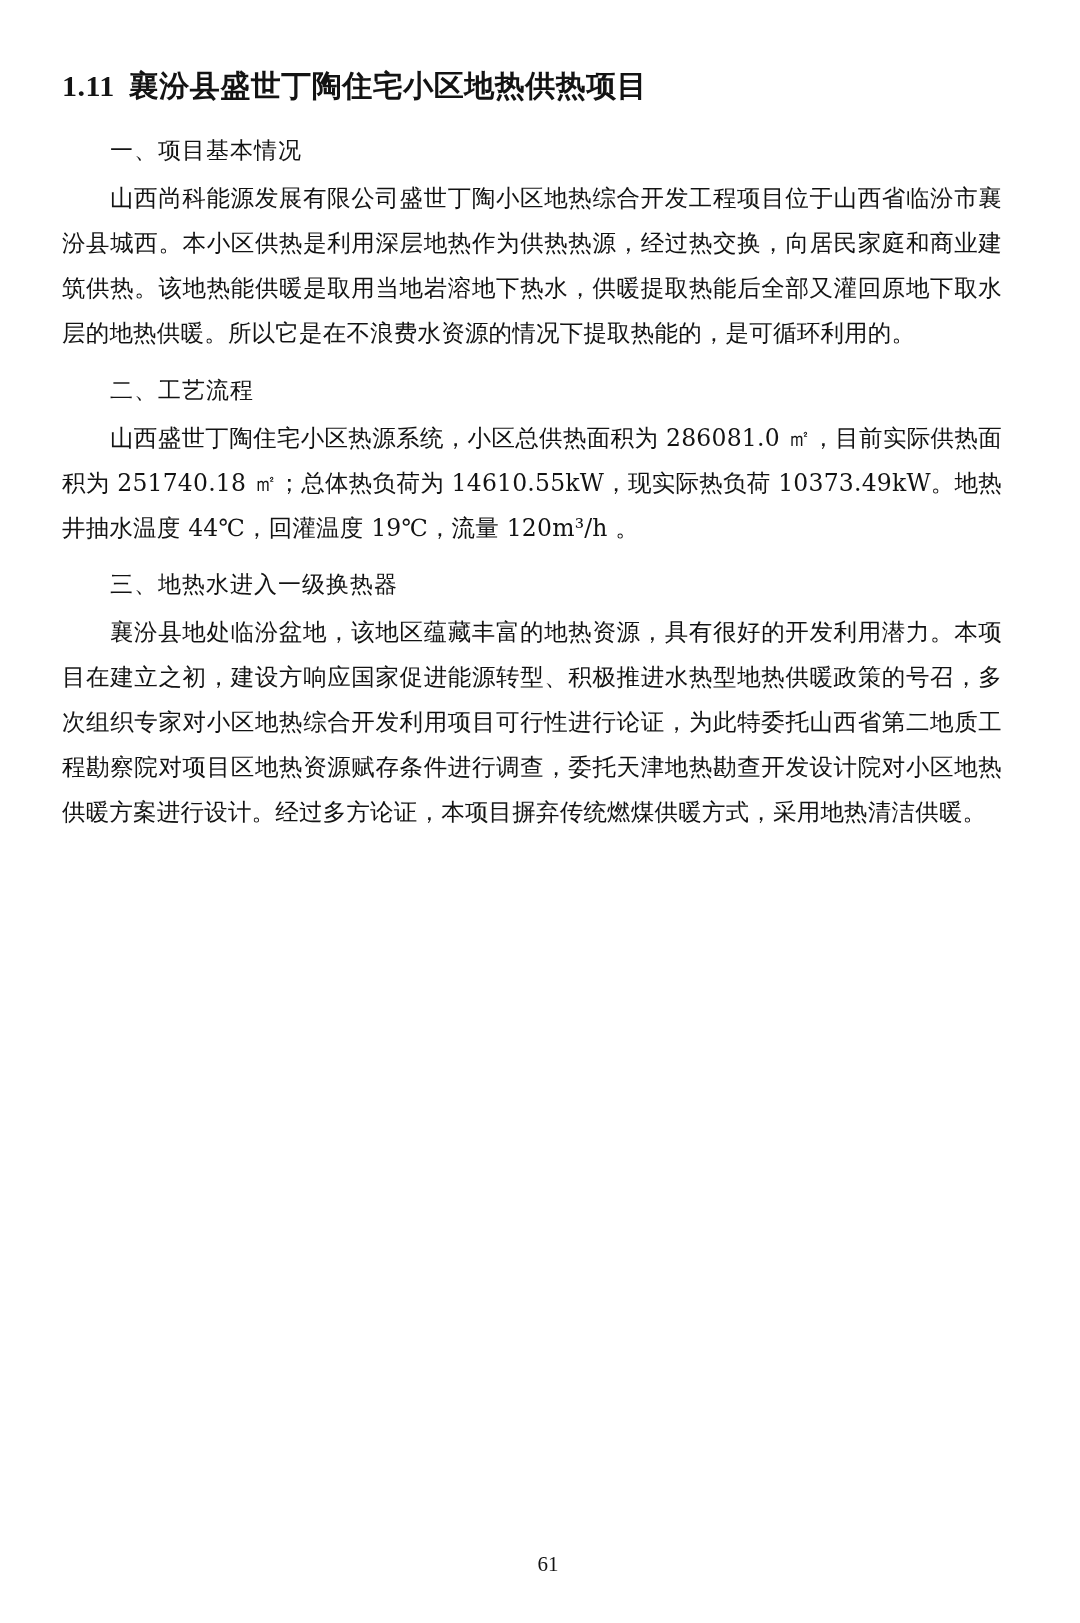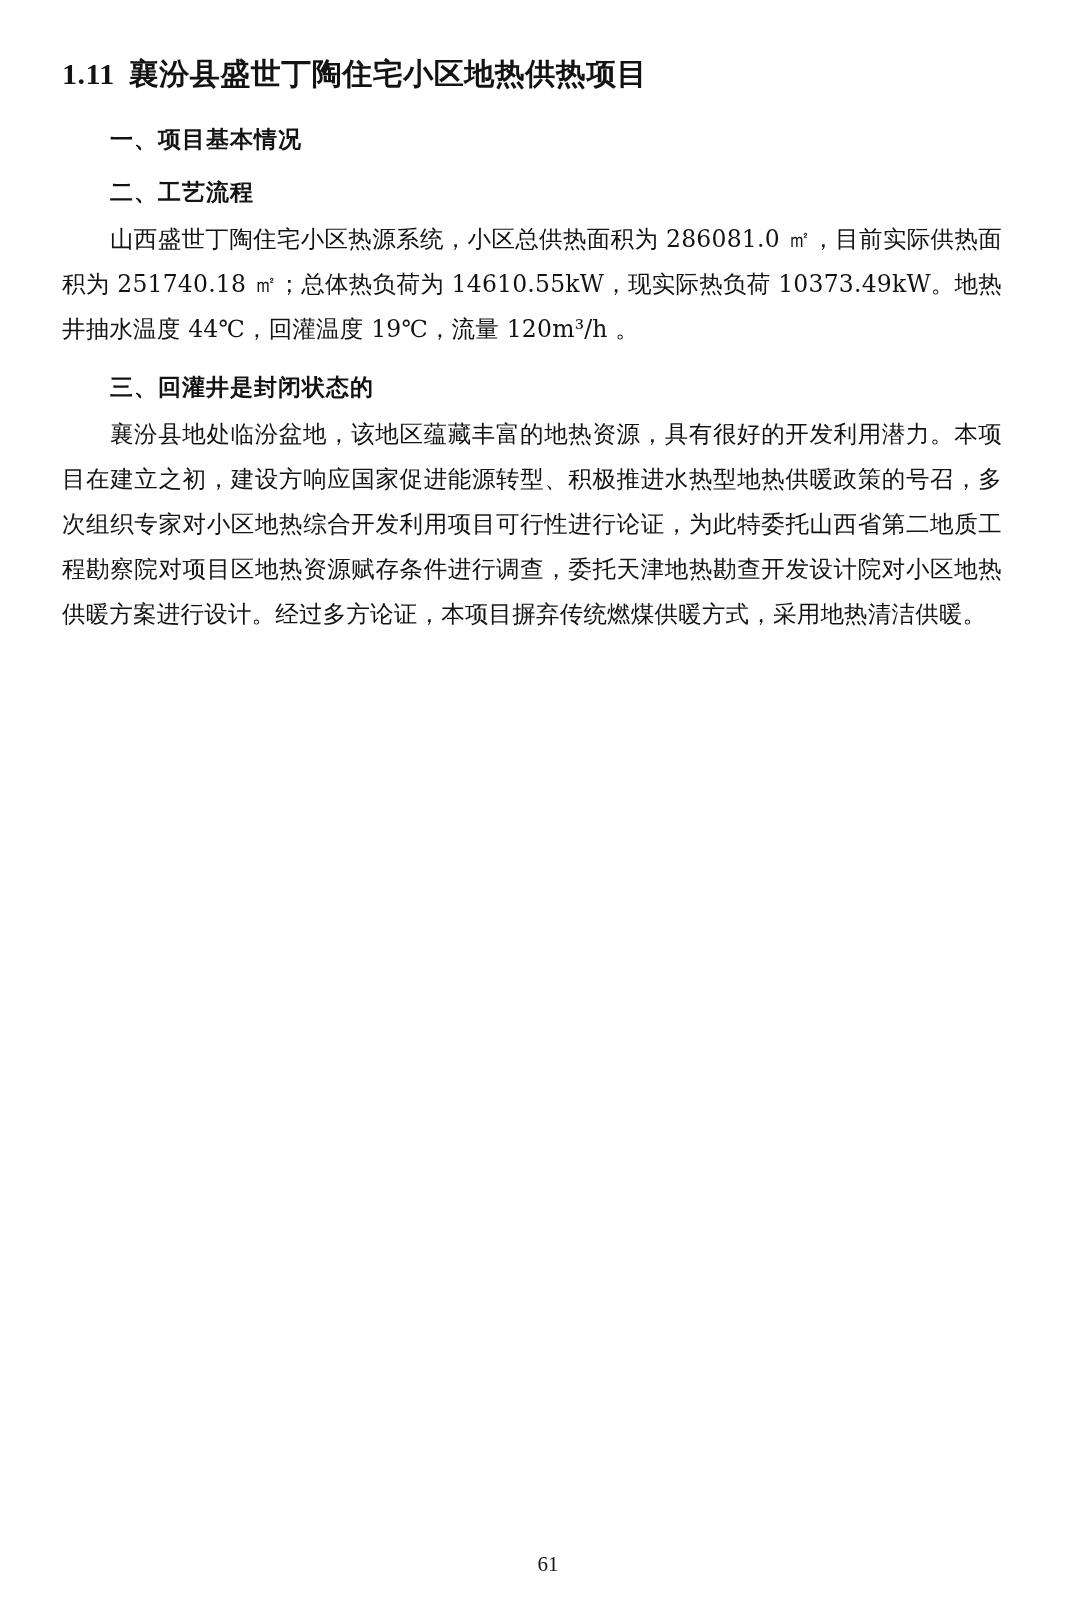--- a/index.html
+++ b/index.html
@@ -13,37 +13,37 @@
     font-family: "DejaVu Serif", "Liberation Serif", serif;
     color: #131313;
     position: relative;
     overflow: hidden;
   }
   .page {
     position: relative;
     width: 1080px;
     height: 1623px;
     box-sizing: border-box;
-    padding: 36px 78px 0 62px;
+    padding: 48px 78px 0 62px;
   }
   .doc-title {
     font-size: 30px;
     font-weight: bold;
     letter-spacing: 0.5px;
     margin: 18px 0 26px 0;
     line-height: 1.3;
     font-family: "DejaVu Serif", "Liberation Serif", serif;
   }
   .doc-title .num {
     font-family: "Liberation Serif", "DejaVu Serif", serif;
     margin-right: 14px;
   }
   .sec-head {
     font-size: 23px;
-    font-weight: bold;
+    font-weight: normal;
     margin: 14px 0 6px 0;
     text-indent: 48px;
     line-height: 1.7;
     letter-spacing: 1px;
   }
   p.body-text {
     font-size: 23.5px;
     line-height: 1.92;
     margin: 0 0 2px 0;
     text-indent: 48px;
@@ -68,21 +68,22 @@
 </head>
 <body>
 
 <div class="page">
 
   <h1 class="doc-title">
     <span class="num lat">1.11</span><span>襄汾县盛世丁陶住宅小区地热供热项目</span>
   </h1>
 
   <h2 class="sec-head">一、项目基本情况</h2>
+  <p class="body-text">山西尚科能源发展有限公司盛世丁陶小区地热综合开发工程项目位于山西省临汾市襄汾县城西。本小区供热是利用深层地热作为供热热源，经过热交换，向居民家庭和商业建筑供热。该地热能供暖是取用当地岩溶地下热水，供暖提取热能后全部又灌回原地下取水层的地热供暖。所以它是在不浪费水资源的情况下提取热能的，是可循环利用的。</p>
 
   <h2 class="sec-head">二、工艺流程</h2>
   <p class="body-text">山西盛世丁陶住宅小区热源系统，小区总供热面积为 286081.0 ㎡，目前实际供热面积为 251740.18 ㎡；总体热负荷为 14610.55kW，现实际热负荷 10373.49kW。地热井抽水温度 44℃，回灌温度 19℃，流量 120m³/h 。</p>
 
-  <h2 class="sec-head">三、回灌井是封闭状态的</h2>
+  <h2 class="sec-head">三、地热水进入一级换热器</h2>
   <p class="body-text">襄汾县地处临汾盆地，该地区蕴藏丰富的地热资源，具有很好的开发利用潜力。本项目在建立之初，建设方响应国家促进能源转型、积极推进水热型地热供暖政策的号召，多次组织专家对小区地热综合开发利用项目可行性进行论证，为此特委托山西省第二地质工程勘察院对项目区地热资源赋存条件进行调查，委托天津地热勘查开发设计院对小区地热供暖方案进行设计。经过多方论证，本项目摒弃传统燃煤供暖方式，采用地热清洁供暖。</p>
 
   <div class="page-number">61</div>
 </div>
 
 </body></html>

